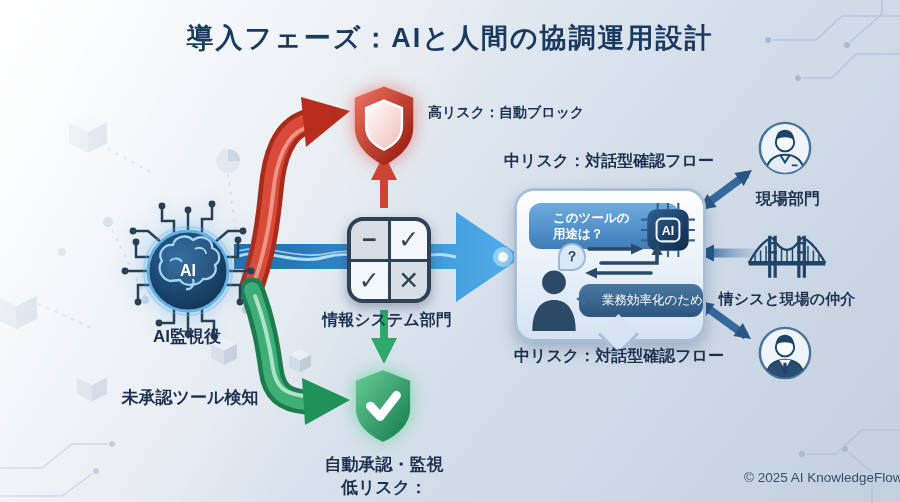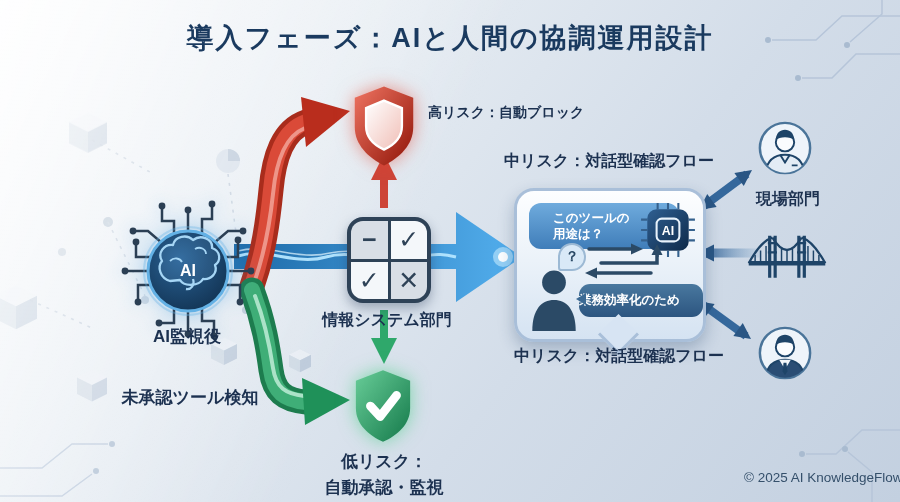--- a/index.html
+++ b/index.html
@@ -23,22 +23,22 @@
   .cell.lt{background:#d8dee6;} .cell.wh{background:#f4f7fa;}
   
   .dialog{position:absolute;left:514px;top:188px;width:186px;height:148px;border-radius:20px;
     background:linear-gradient(180deg,#fdfeff 0%,#e8f0f8 55%,#d5e3f2 100%);
     border:3px solid #a9bfd9;box-shadow:0 7px 16px rgba(30,60,100,.28);}
   .tail{position:absolute;left:604px;top:320px;width:26px;height:26px;background:#d7e4f3;
     border-right:3px solid #a9bfd9;border-bottom:3px solid #a9bfd9;transform:rotate(45deg);}
   .qbubble{position:absolute;left:12px;top:12px;width:102px;padding:7px 24px;border-radius:12px;
     background:linear-gradient(180deg,#6fabdd,#3f7db9);color:#fff;font-size:12.5px;font-weight:700;line-height:16px;}
   .qbubble:after{content:"";position:absolute;right:-9px;top:14px;border:6px solid transparent;border-left:10px solid #4d8cc3;}
-  .abubble{position:absolute;left:62px;top:93px;width:124px;padding:8px 0;border-radius:11px;text-align:left;
-    background:linear-gradient(180deg,#49789f,#2c5580);color:#fff;font-size:12.5px;font-weight:700;}
+  .abubble{position:absolute;left:62px;top:93px;width:124px;padding:8px 0;border-radius:11px;text-align:right;
+    background:linear-gradient(180deg,#49789f,#2c5580);color:#fff;font-size:12.5px;font-weight:400;}
   .abubble:before{content:"";position:absolute;left:-9px;top:9px;border:6px solid transparent;border-right:10px solid #3c6a94;}
   .qmark{position:absolute;left:41px;top:52px;width:24px;height:24px;border-radius:50% 50% 50% 12%;
     background:#d9e9f7;border:2px solid #9cb9d4;display:flex;align-items:center;justify-content:center;
     font-size:14px;font-weight:700;color:#2b4a66;}
   .copyright{position:absolute;left:744px;top:470px;font-size:13.5px;color:#35506b;white-space:nowrap;}
 </style>
 </head>
 <body>
 
 <div class="stage">
@@ -352,23 +352,24 @@
 
   <div class="lbl title">導入フェーズ：AIと人間の協調運用設計</div>
 
   <div class="lbl centered" style="left:187px;top:319px;font-size:17px;">AI監視役</div>
   <div class="lbl centered" style="left:190px;top:380px;font-size:17px;">未承認ツール検知</div>
 
   <div class="lbl" style="left:428px;top:104px;font-size:14px;">高リスク：自動ブロック</div>
   <div class="lbl centered" style="left:387px;top:304px;font-size:16px;">情報システム部門</div>
 
   <div class="lbl centered" style="left:384px;top:444px;font-size:17px;text-align:center;">
+    <span style="display:block;margin-top:3px;">自動承認・監視</span>
     <span style="display:block">低リスク：</span>
-    <span style="display:block;margin-top:3px;">自動承認・監視</span>
   </div>
 
   <div class="lbl" style="left:504px;top:151px;font-size:16px;">中リスク：対話型確認フロー</div>
   <div class="lbl" style="left:514px;top:346px;font-size:16px;">中リスク：対話型確認フロー</div>
 
   <div class="lbl centered" style="left:788px;top:183px;font-size:16px;">現場部門</div>
+  <div class="lbl centered" style="left:787px;top:284px;font-size:15px;">情シスと現場の仲介</div>
 
   <div class="copyright">© 2025 AI KnowledgeFlow</div>
 </div>
 
 </body></html>

